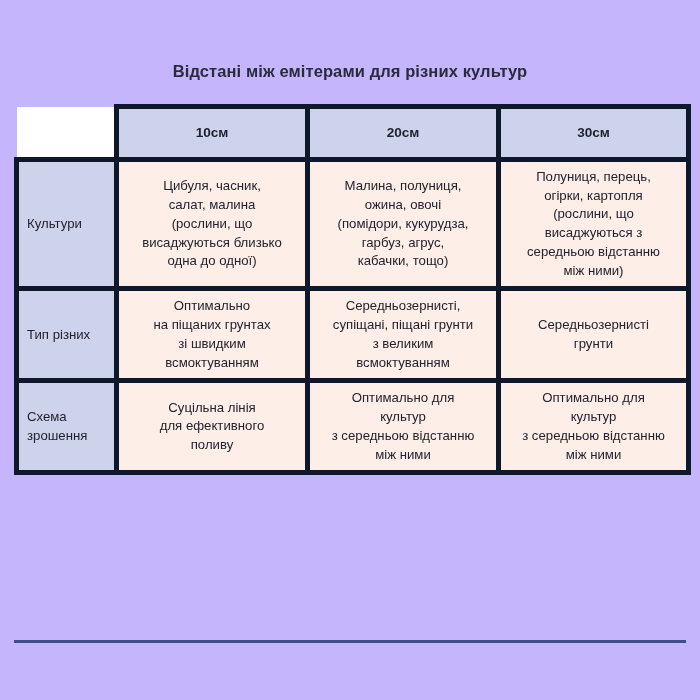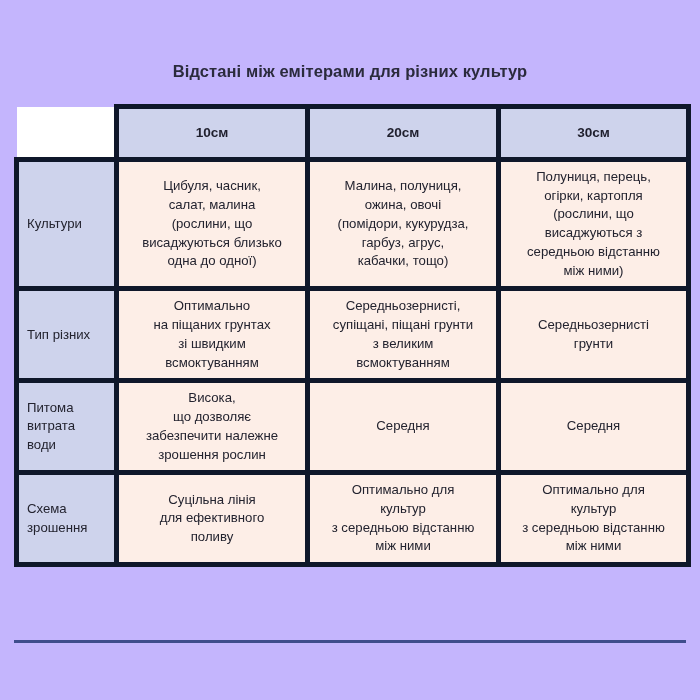--- a/index.html
+++ b/index.html
@@ -115,26 +115,20 @@
         <td class="cell">Малина, полуниця,<br>ожина, овочі<br>(помідори, кукурудза,<br>гарбуз, агрус,<br>кабачки, тощо)</td>
         <td class="cell">Полуниця, перець,<br>огірки, картопля<br>(рослини, що<br>висаджуються з<br>середньою відстанню<br>між ними)</td>
       </tr>
       <tr>
         <td class="rowhead">Тип різних</td>
         <td class="cell">Оптимально<br>на піщаних грунтах<br>зі швидким<br>всмоктуванням</td>
         <td class="cell">Середньозернисті,<br>супіщані, піщані грунти<br>з великим<br>всмоктуванням</td>
         <td class="cell">Середньозернисті<br>грунти</td>
       </tr>
       <tr>
-        <td class="rowhead">Питома<br>витрата<br>води</td>
-        <td class="cell">Висока,<br>що дозволяє<br>забезпечити належне<br>зрошення рослин</td>
-        <td class="cell">Середня</td>
-        <td class="cell">Середня</td>
-      </tr>
-      <tr>
         <td class="rowhead">Схема<br>зрошення</td>
         <td class="cell">Суцільна лінія<br>для ефективного<br>поливу</td>
         <td class="cell">Оптимально для<br>культур<br>з середньою відстанню<br>між ними</td>
         <td class="cell">Оптимально для<br>культур<br>з середньою відстанню<br>між ними</td>
       </tr>
     </tbody>
   </table>
 
   <div class="bottom-rule"></div>
 

